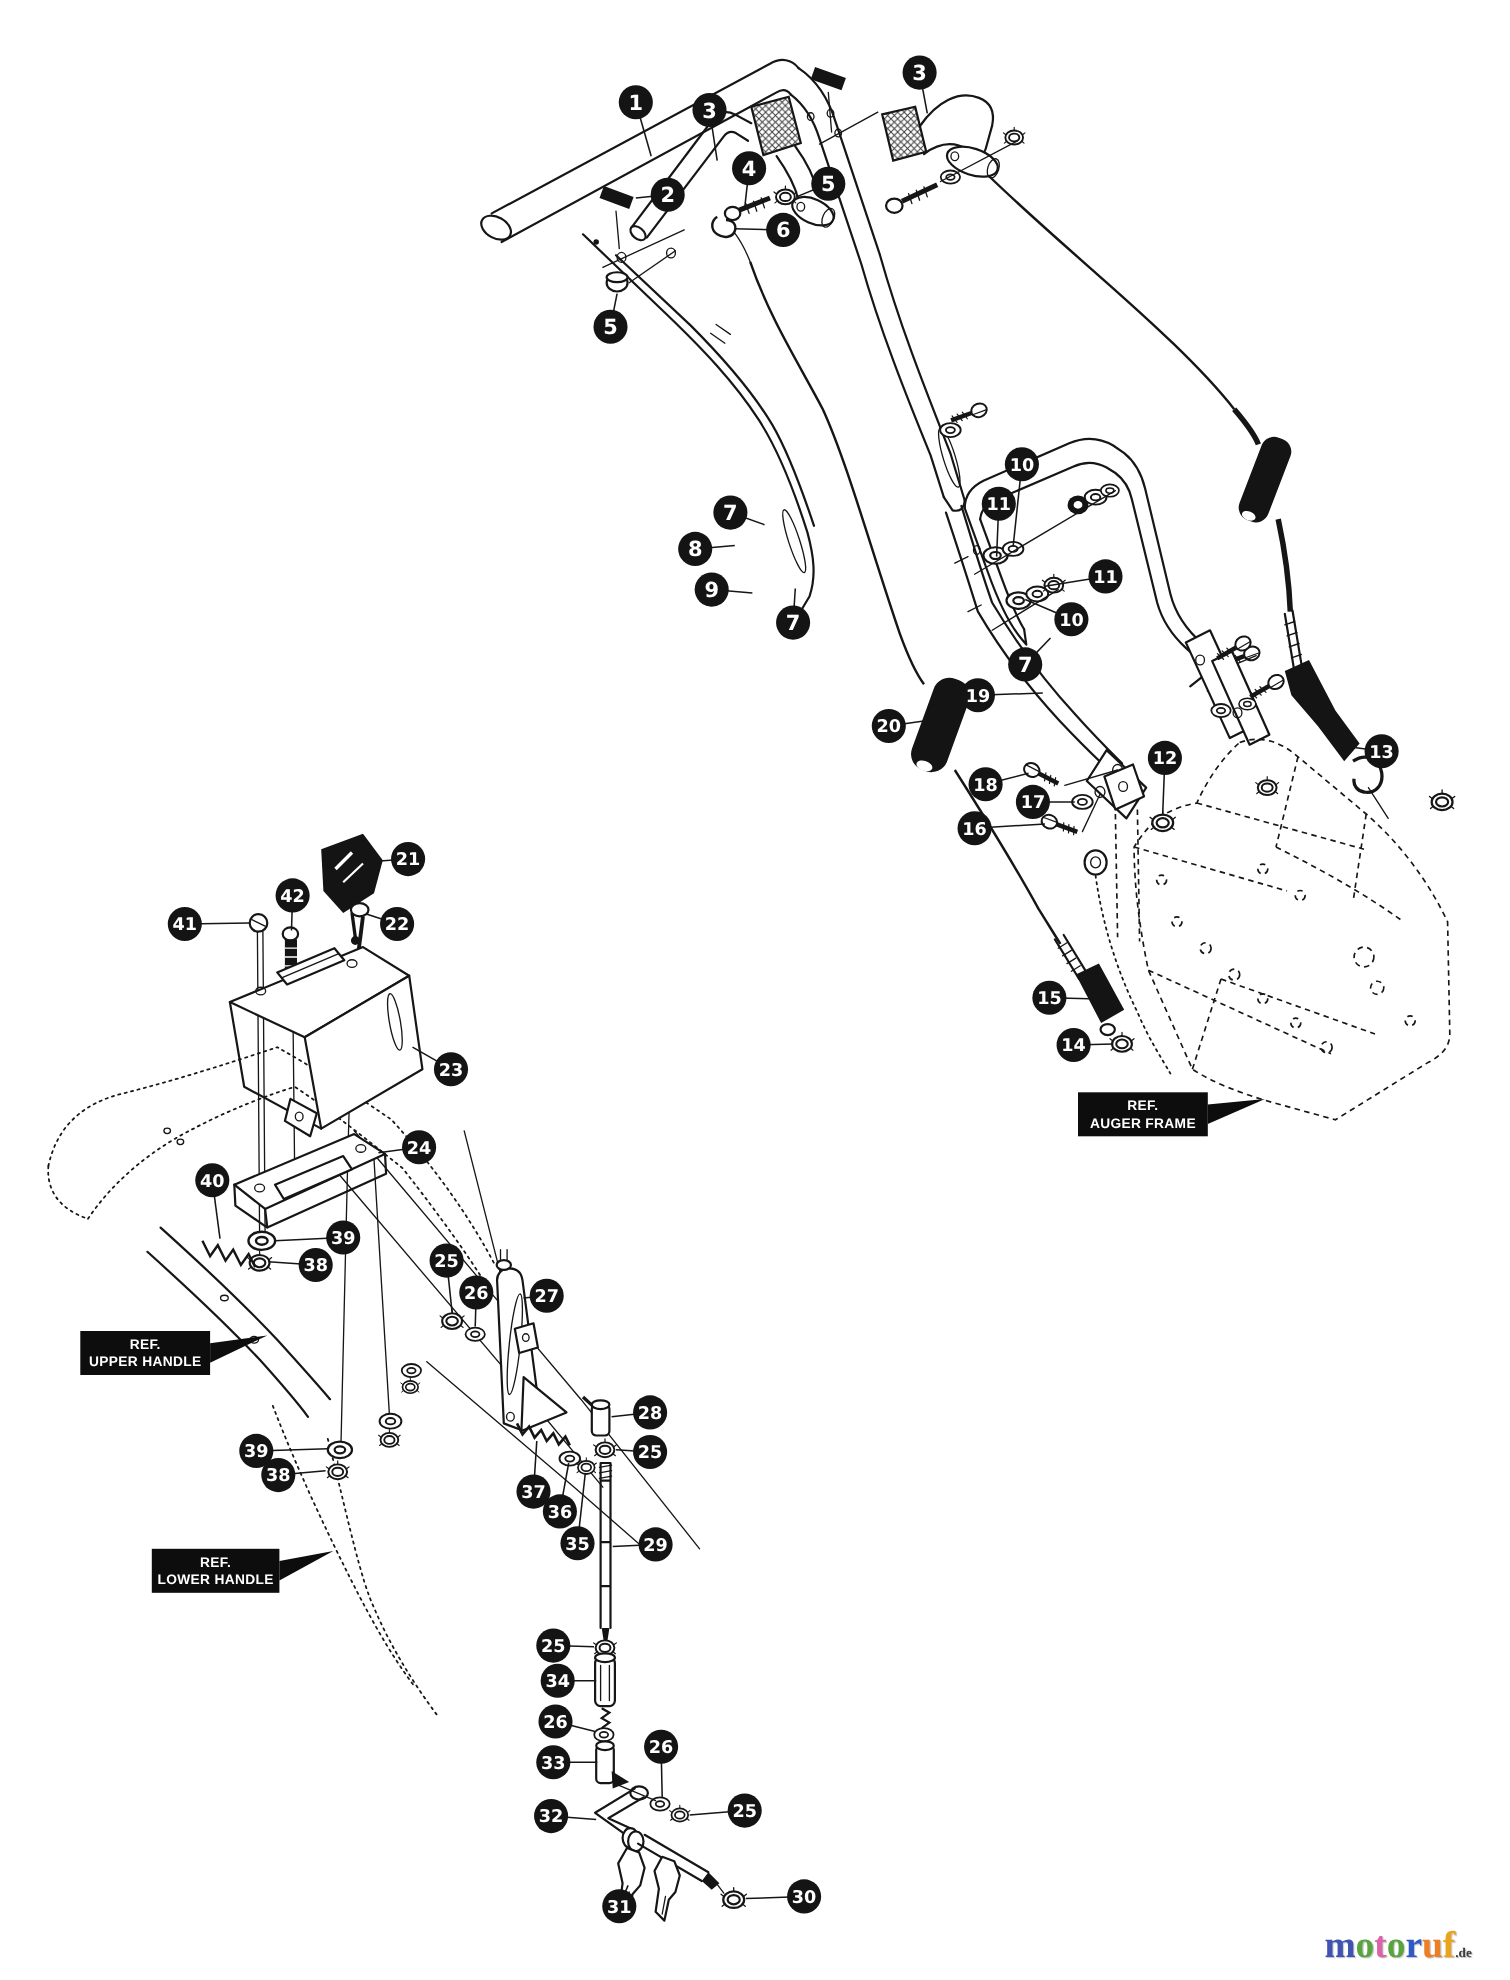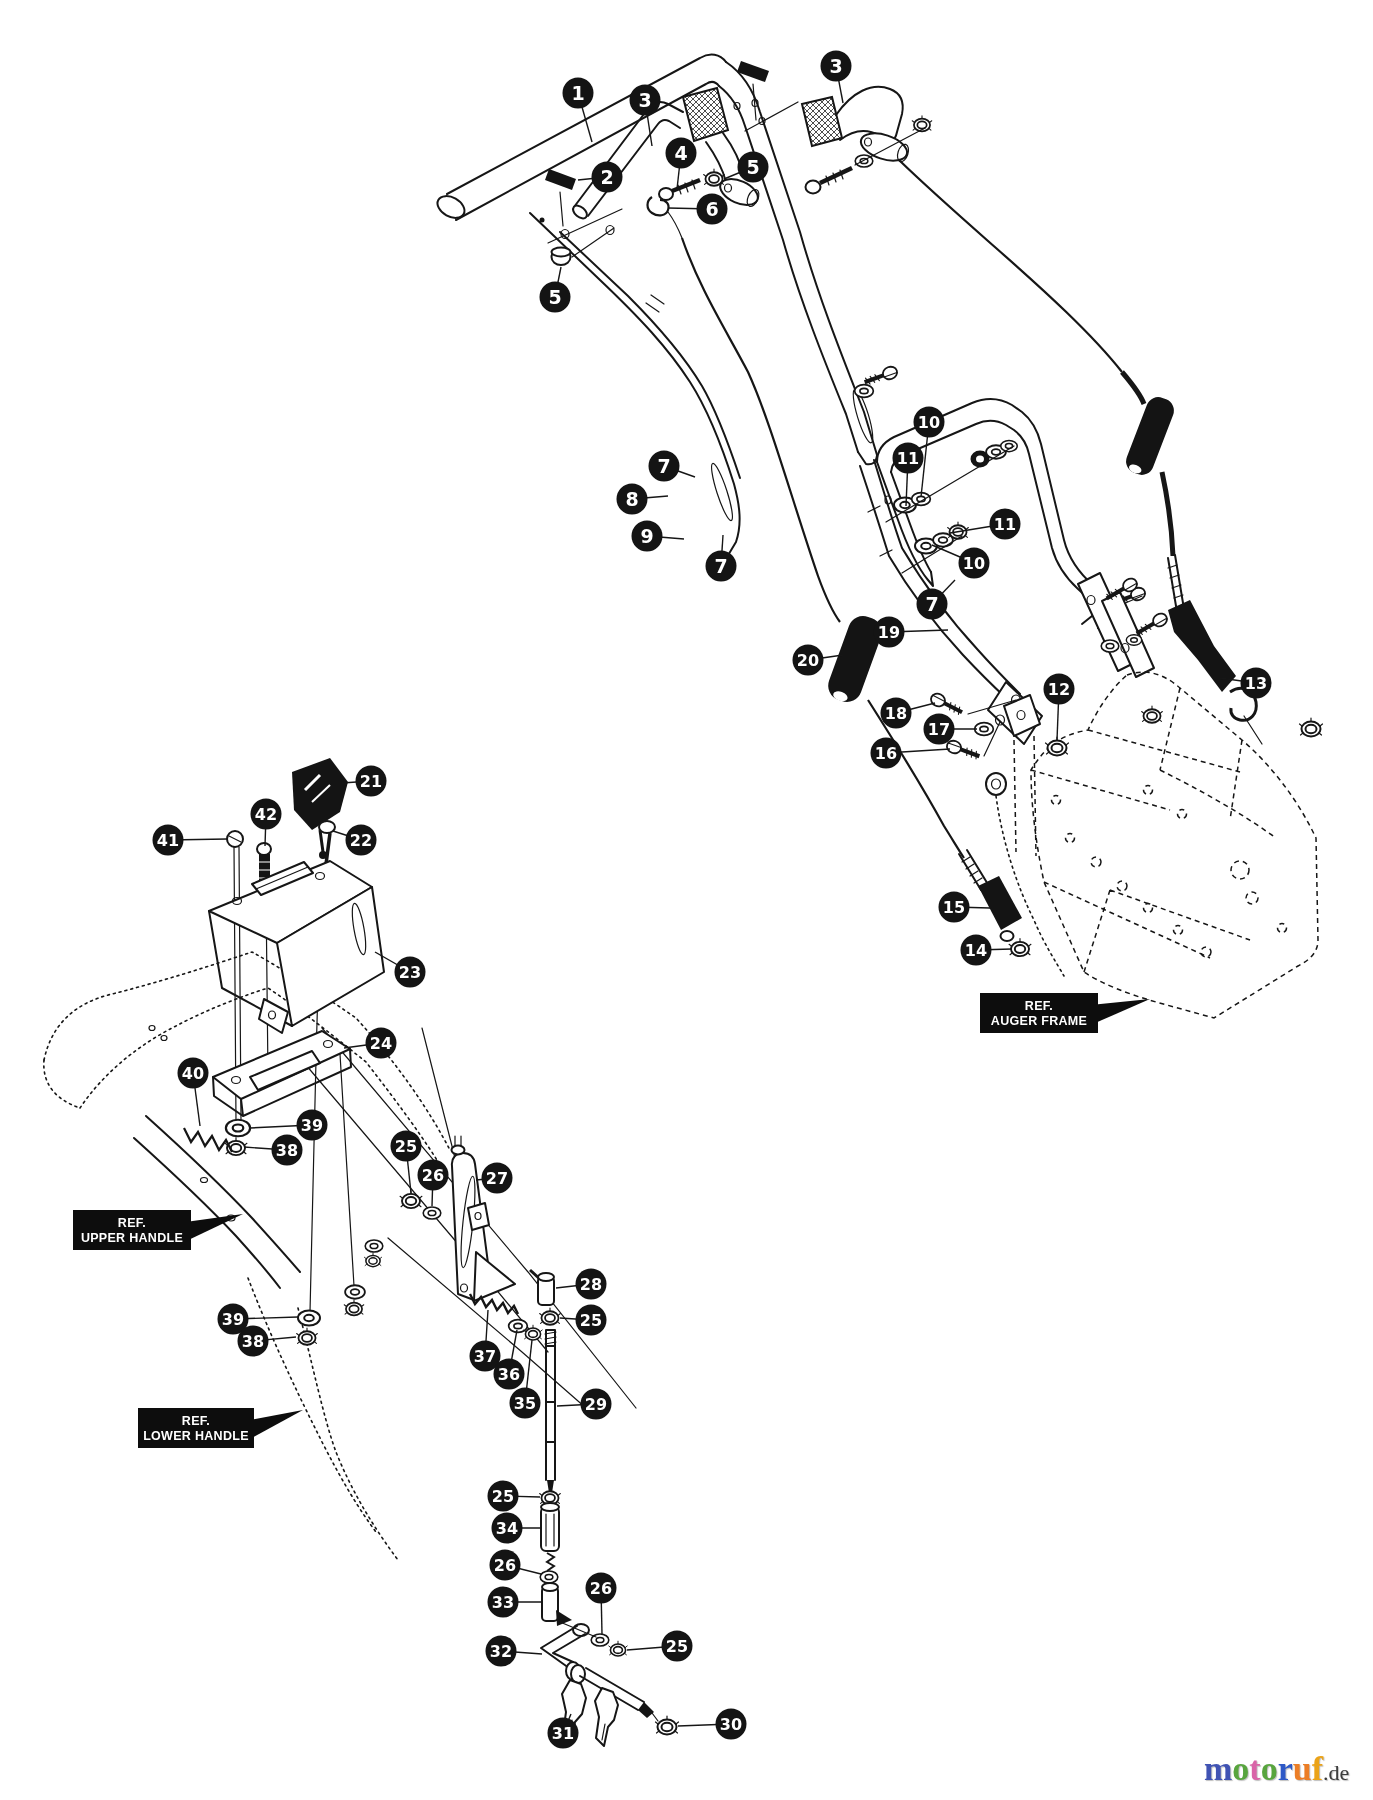--- a/index.html
+++ b/index.html
@@ -14,21 +14,21 @@
   .dot{stroke:#161616;fill:none;stroke-width:1.6;stroke-dasharray:2 4;stroke-linecap:round;}
   .callout-circle{fill:#141414;}
   .callout-num{fill:#fff;font-family:"DejaVu Sans",sans-serif;font-weight:bold;text-anchor:middle;}
   .leader{stroke:#161616;stroke-width:1.4;}
   .refbox{fill:#0d0d0d;}
   .reftext{fill:#fff;font-family:"Liberation Sans",sans-serif;font-weight:bold;font-size:12.5px;
            text-anchor:middle;letter-spacing:.3px;}
   .watermark{position:absolute;left:1204px;top:1752px;white-space:nowrap;
              font-family:"Liberation Serif",serif;font-weight:700;font-size:34px;line-height:34px;
              text-shadow:1px 1px 1px rgba(110,110,110,.45);}
-  .watermark .suffix{font-size:22px;font-weight:400;}
+  .watermark .suffix{font-size:12px;font-weight:700;}
 </style>
 </head>
 <body>
 
 <div class="stage">
 <svg width="1373" height="1800" viewBox="0 0 1373 1800">
   <defs>
     <pattern id="crosshatch" patternUnits="userSpaceOnUse" width="6" height="6">
       <path d="M0,6 L6,0 M0,0 L6,6" stroke="#3a3a3a" stroke-width="0.9"></path>
     </pattern>

